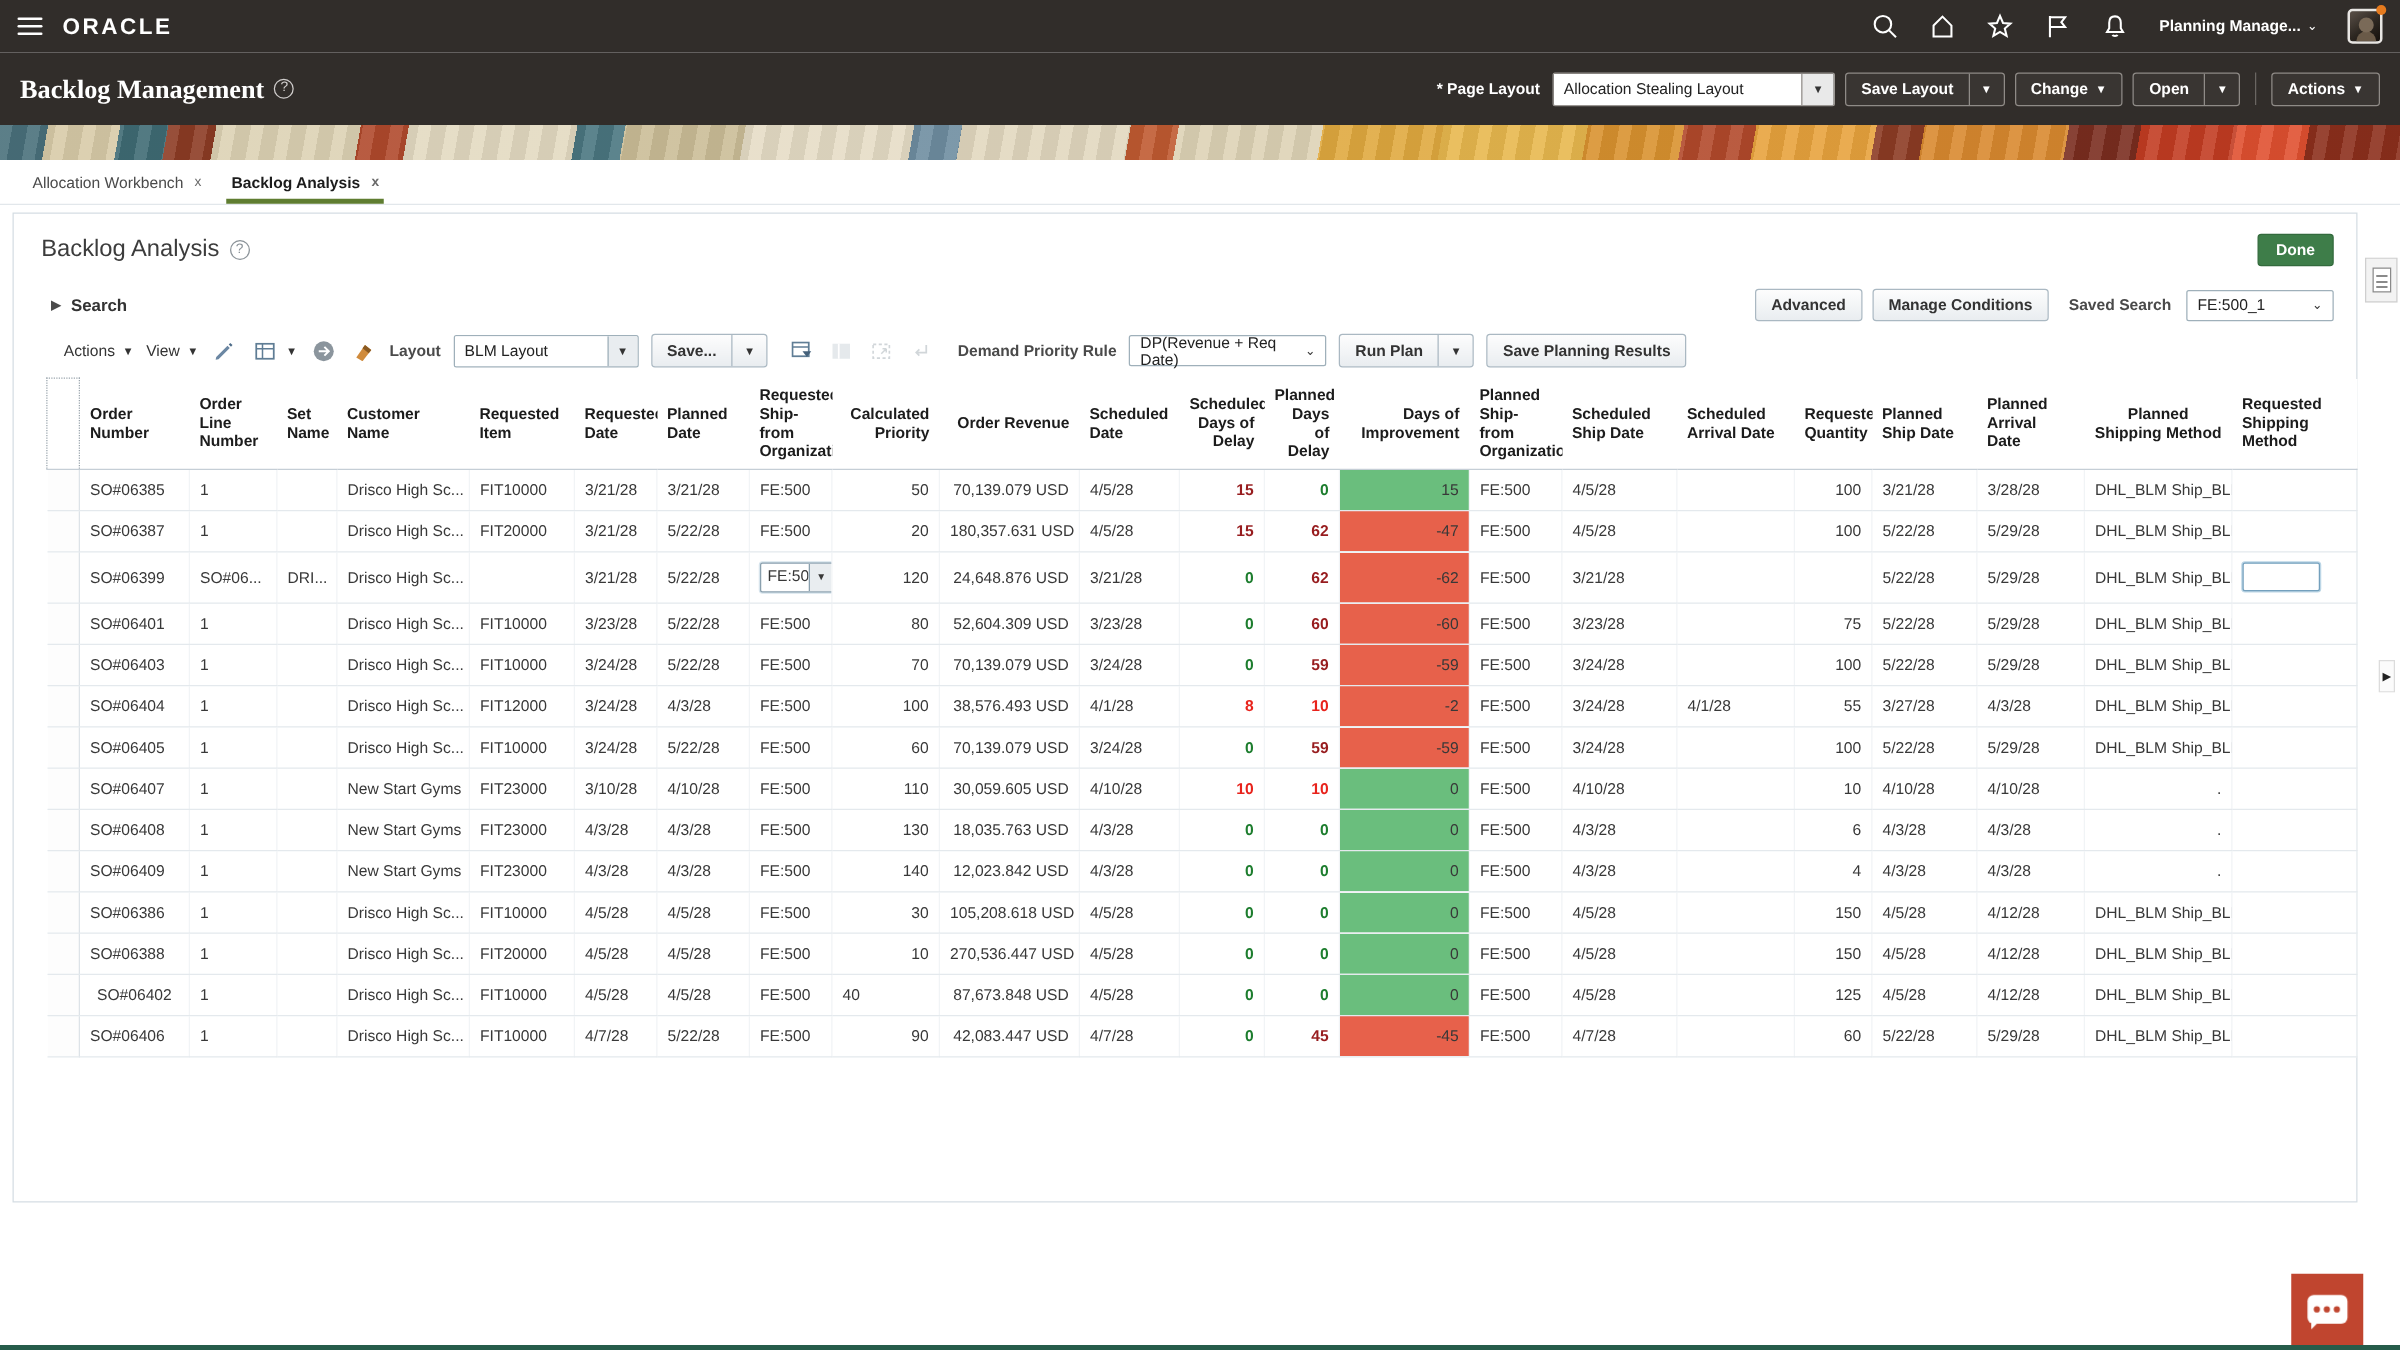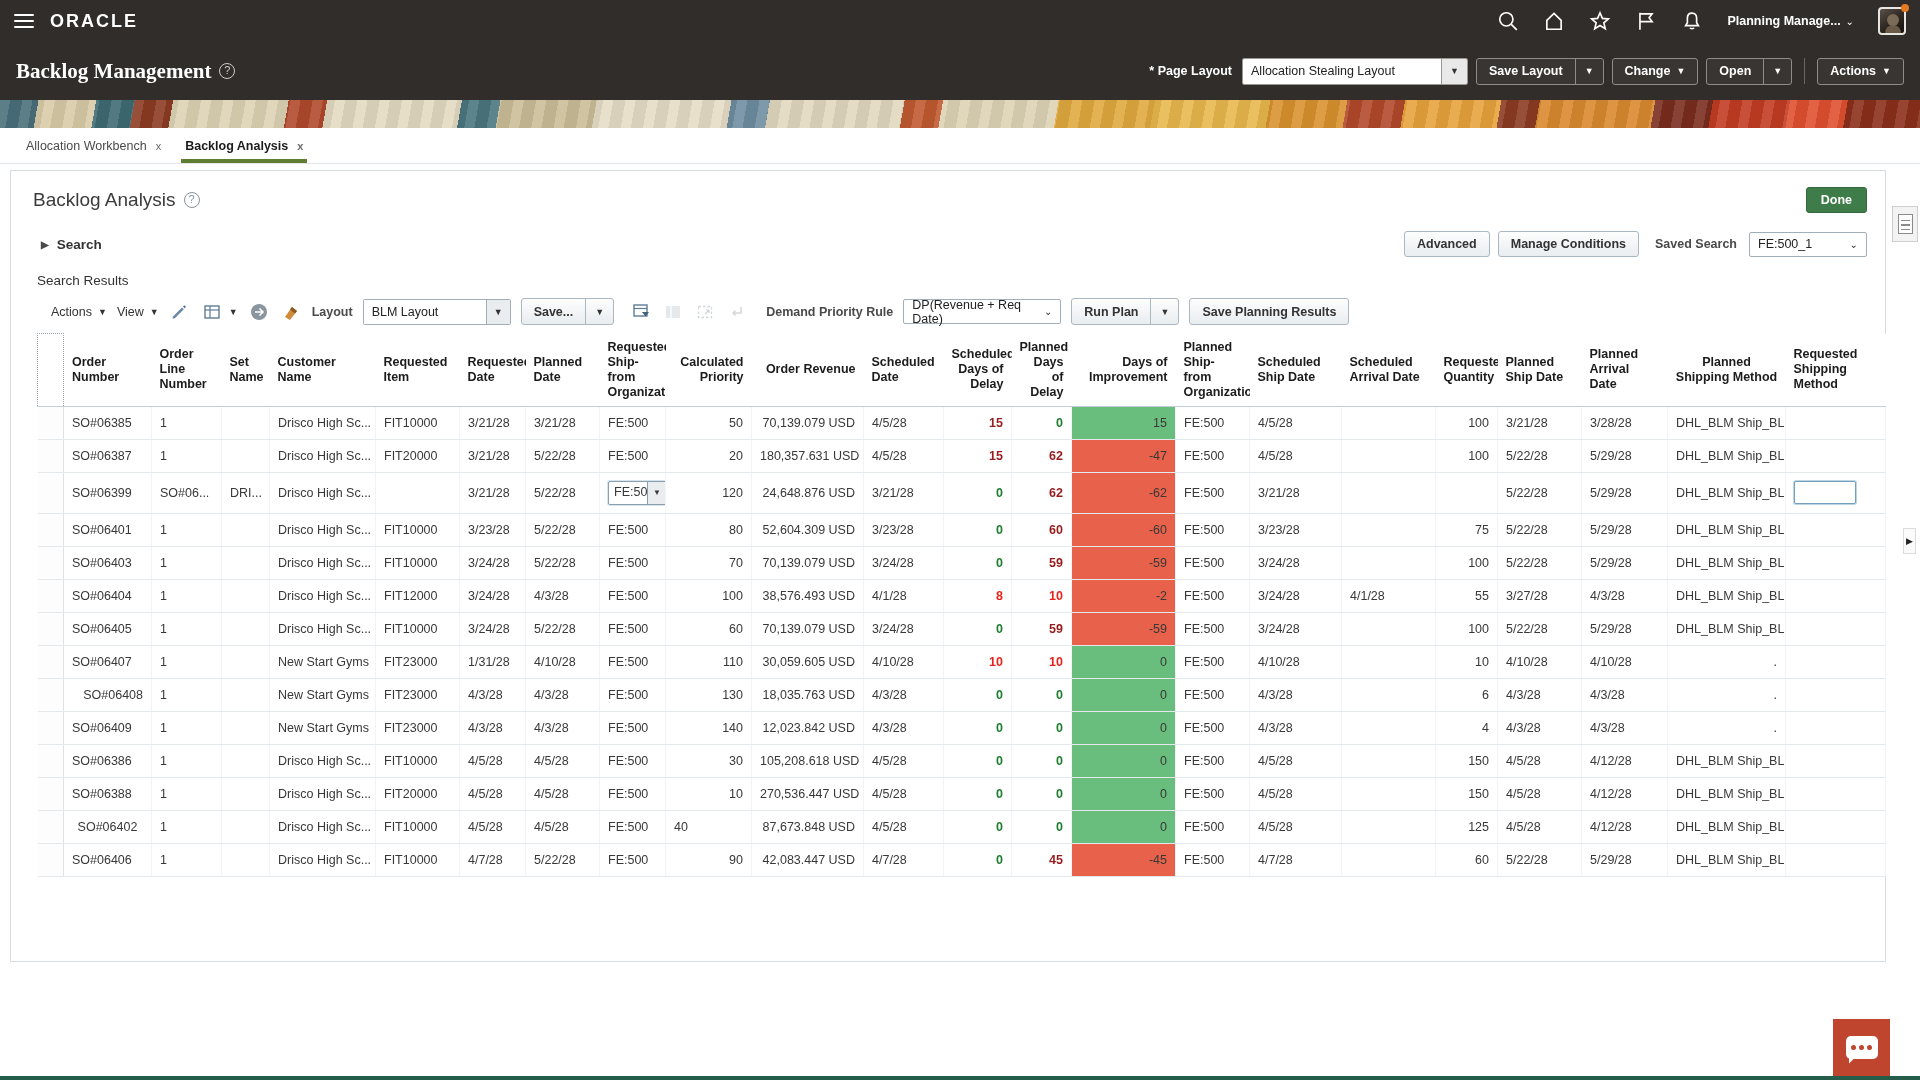--- a/index.html
+++ b/index.html
@@ -243,21 +243,20 @@
       <button class="lt-btn"><span>Advanced</span></button>
       <button class="lt-btn"><span>Manage Conditions</span></button>
       <span class="inline-label">Saved Search</span>
       <div class="native-select" style="width:118px;">
         <span>FE:500_1</span>
         <span class="vchev">⌄</span>
       </div>
     </div>
   </div>
 
-  <div class="results-label">Search Results</div>
 
   <div class="toolbar">
     <div class="menu-btn">
       <span>Actions</span>
         <span class="dchev">▼</span>
     </div>
     <div class="menu-btn">
       <span>View</span>
         <span class="dchev">▼</span>
     </div>
@@ -567,41 +566,41 @@
             <td style="text-align: left;">DHL_BLM Ship_BLM</td>
             <td style="text-align: left;"></td>
           </tr>
           <tr>
             <td class="gutter-c" style="text-align: left;"></td>
             <td style="text-align: left;">SO#06407</td>
             <td style="text-align: left;">1</td>
             <td style="text-align: left;"></td>
             <td style="text-align: left;">New Start Gyms</td>
             <td style="text-align: left;">FIT23000</td>
-            <td style="text-align: left;">1/31/28</td>
+            <td style="text-align: left;">3/10/28</td>
             <td style="text-align: left;">4/10/28</td>
             <td style="text-align: left;">FE:500</td>
             <td style="text-align: right;">110</td>
             <td style="text-align: right;">30,059.605 USD</td>
             <td style="text-align: left;">4/10/28</td>
             <td style="text-align: right;"><span class="tone-red">10</span></td>
             <td style="text-align: right;"><span class="tone-red">10</span></td>
             <td class="bg-green" style="text-align: right;">0</td>
             <td style="text-align: left;">FE:500</td>
             <td style="text-align: left;">4/10/28</td>
             <td style="text-align: left;"></td>
             <td style="text-align: right;">10</td>
             <td style="text-align: left;">4/10/28</td>
             <td style="text-align: left;">4/10/28</td>
             <td style="text-align: right;">.</td>
             <td style="text-align: left;"></td>
           </tr>
           <tr>
             <td class="gutter-c" style="text-align: left;"></td>
-            <td style="text-align: right;">SO#06408</td>
+            <td style="text-align: left;">SO#06408</td>
             <td style="text-align: left;">1</td>
             <td style="text-align: left;"></td>
             <td style="text-align: left;">New Start Gyms</td>
             <td style="text-align: left;">FIT23000</td>
             <td style="text-align: left;">4/3/28</td>
             <td style="text-align: left;">4/3/28</td>
             <td style="text-align: left;">FE:500</td>
             <td style="text-align: right;">130</td>
             <td style="text-align: right;">18,035.763 USD</td>
             <td style="text-align: left;">4/3/28</td>

